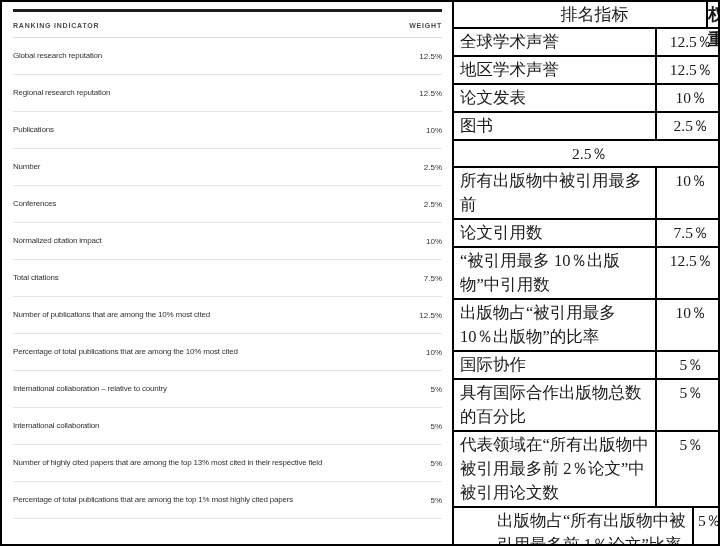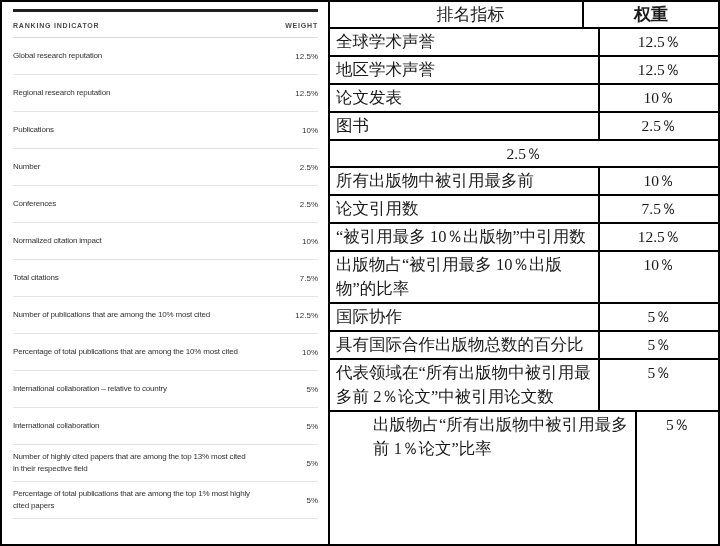--- a/index.html
+++ b/index.html
@@ -14,21 +14,21 @@
     height: 546px;
     box-sizing: border-box;
     border: 2px solid #000000;
     background: #ffffff;
     display: flex;
     overflow: hidden;
   }
 
   
   .left-panel {
-    width: 326px;
+    width: 450px;
     box-sizing: border-box;
     padding: 5px 10px 0 11px;
     flex-shrink: 0;
   }
   .l-toprule {
     border-top: 3px solid #1f1f1f;
     margin-top: 2px;
   }
   .l-header {
     display: flex;
@@ -106,21 +106,21 @@
   .r-row {
     display: flex;
     border-bottom: 2px solid #000000;
   }
   .r-row:last-child {
     border-bottom: none;
     flex: 1;
     margin-left: 37px;
   }
   .r-ind {
-    width: 270px;
+    width: 203px;
     box-sizing: border-box;
     border-right: 2px solid #000000;
     padding: 1px 4px 1px 6px;
     font-size: 16.5px;
     line-height: 24px;
   }
   .r-w {
     flex: 1;
     text-align: center;
     font-size: 15.5px;

